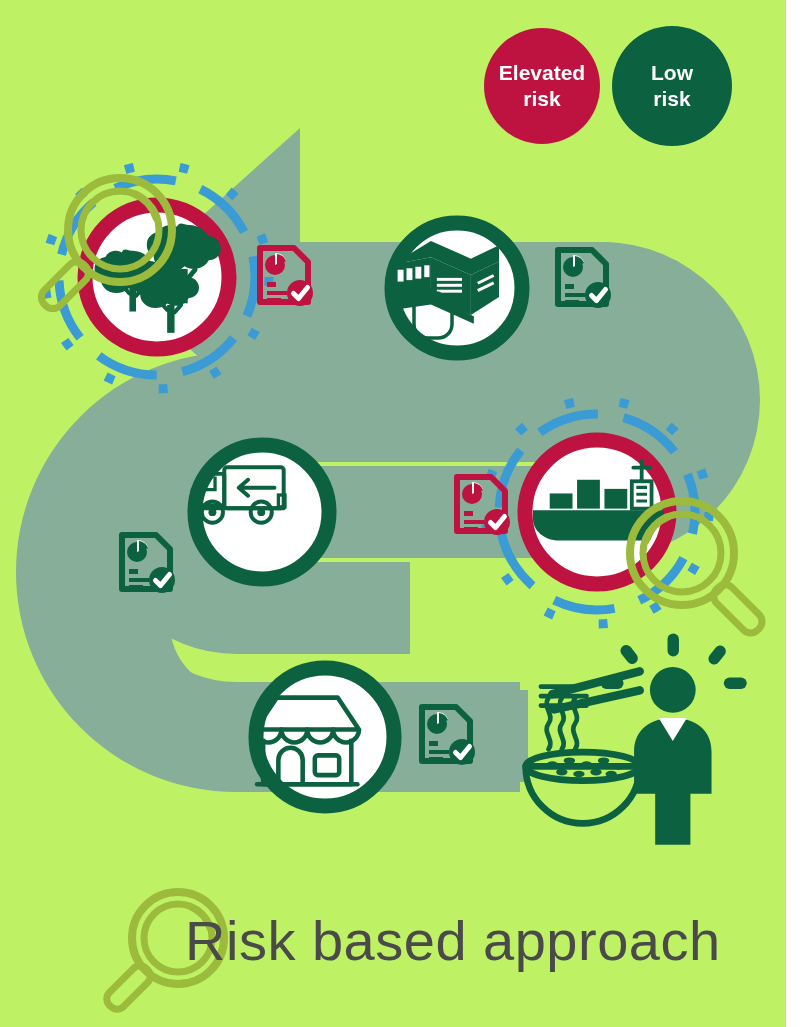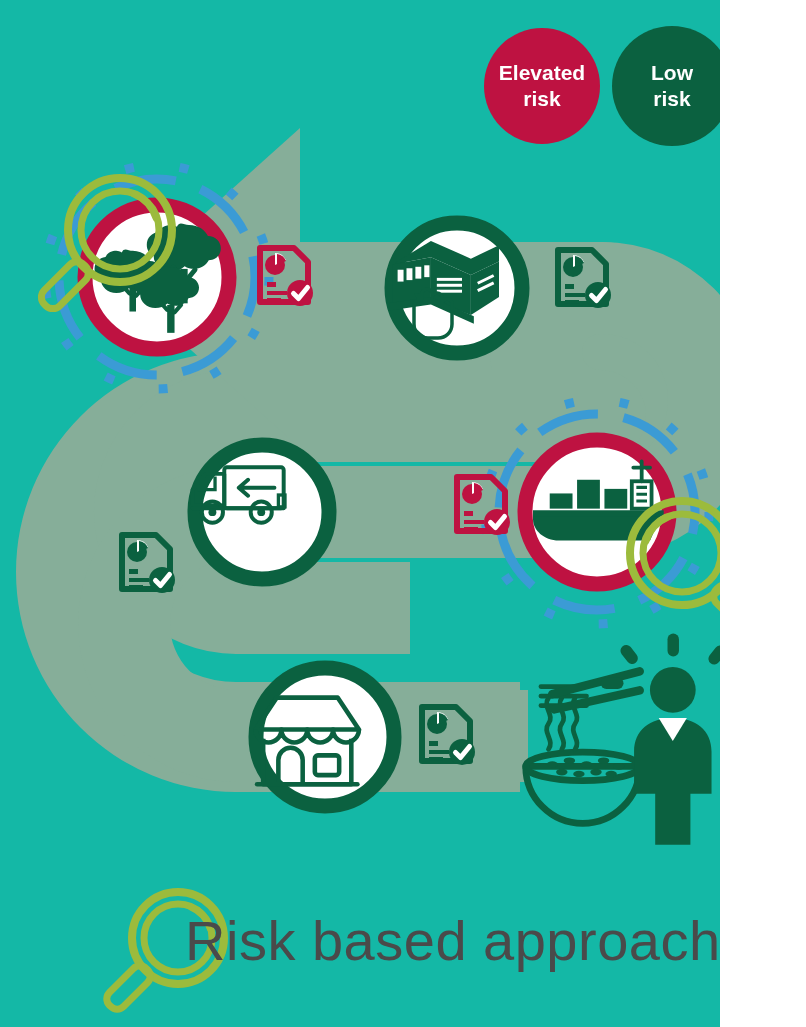--- a/index.html
+++ b/index.html
@@ -6,23 +6,23 @@
   html, body {
     margin: 0;
     padding: 0;
     background: #ffffff;
   }
   body {
     font-family: "Liberation Sans", sans-serif;
   }
   #stage {
     position: relative;
-    width: 720px;
+    width: 786px;
     height: 1027px;
-    background: #14b8a6;
+    background: #bef264;
     overflow: hidden;
   }
   #diagram {
     position: absolute;
     left: 0;
     top: 0;
     width: 806px;
     height: 1027px;
     display: block;
   }

